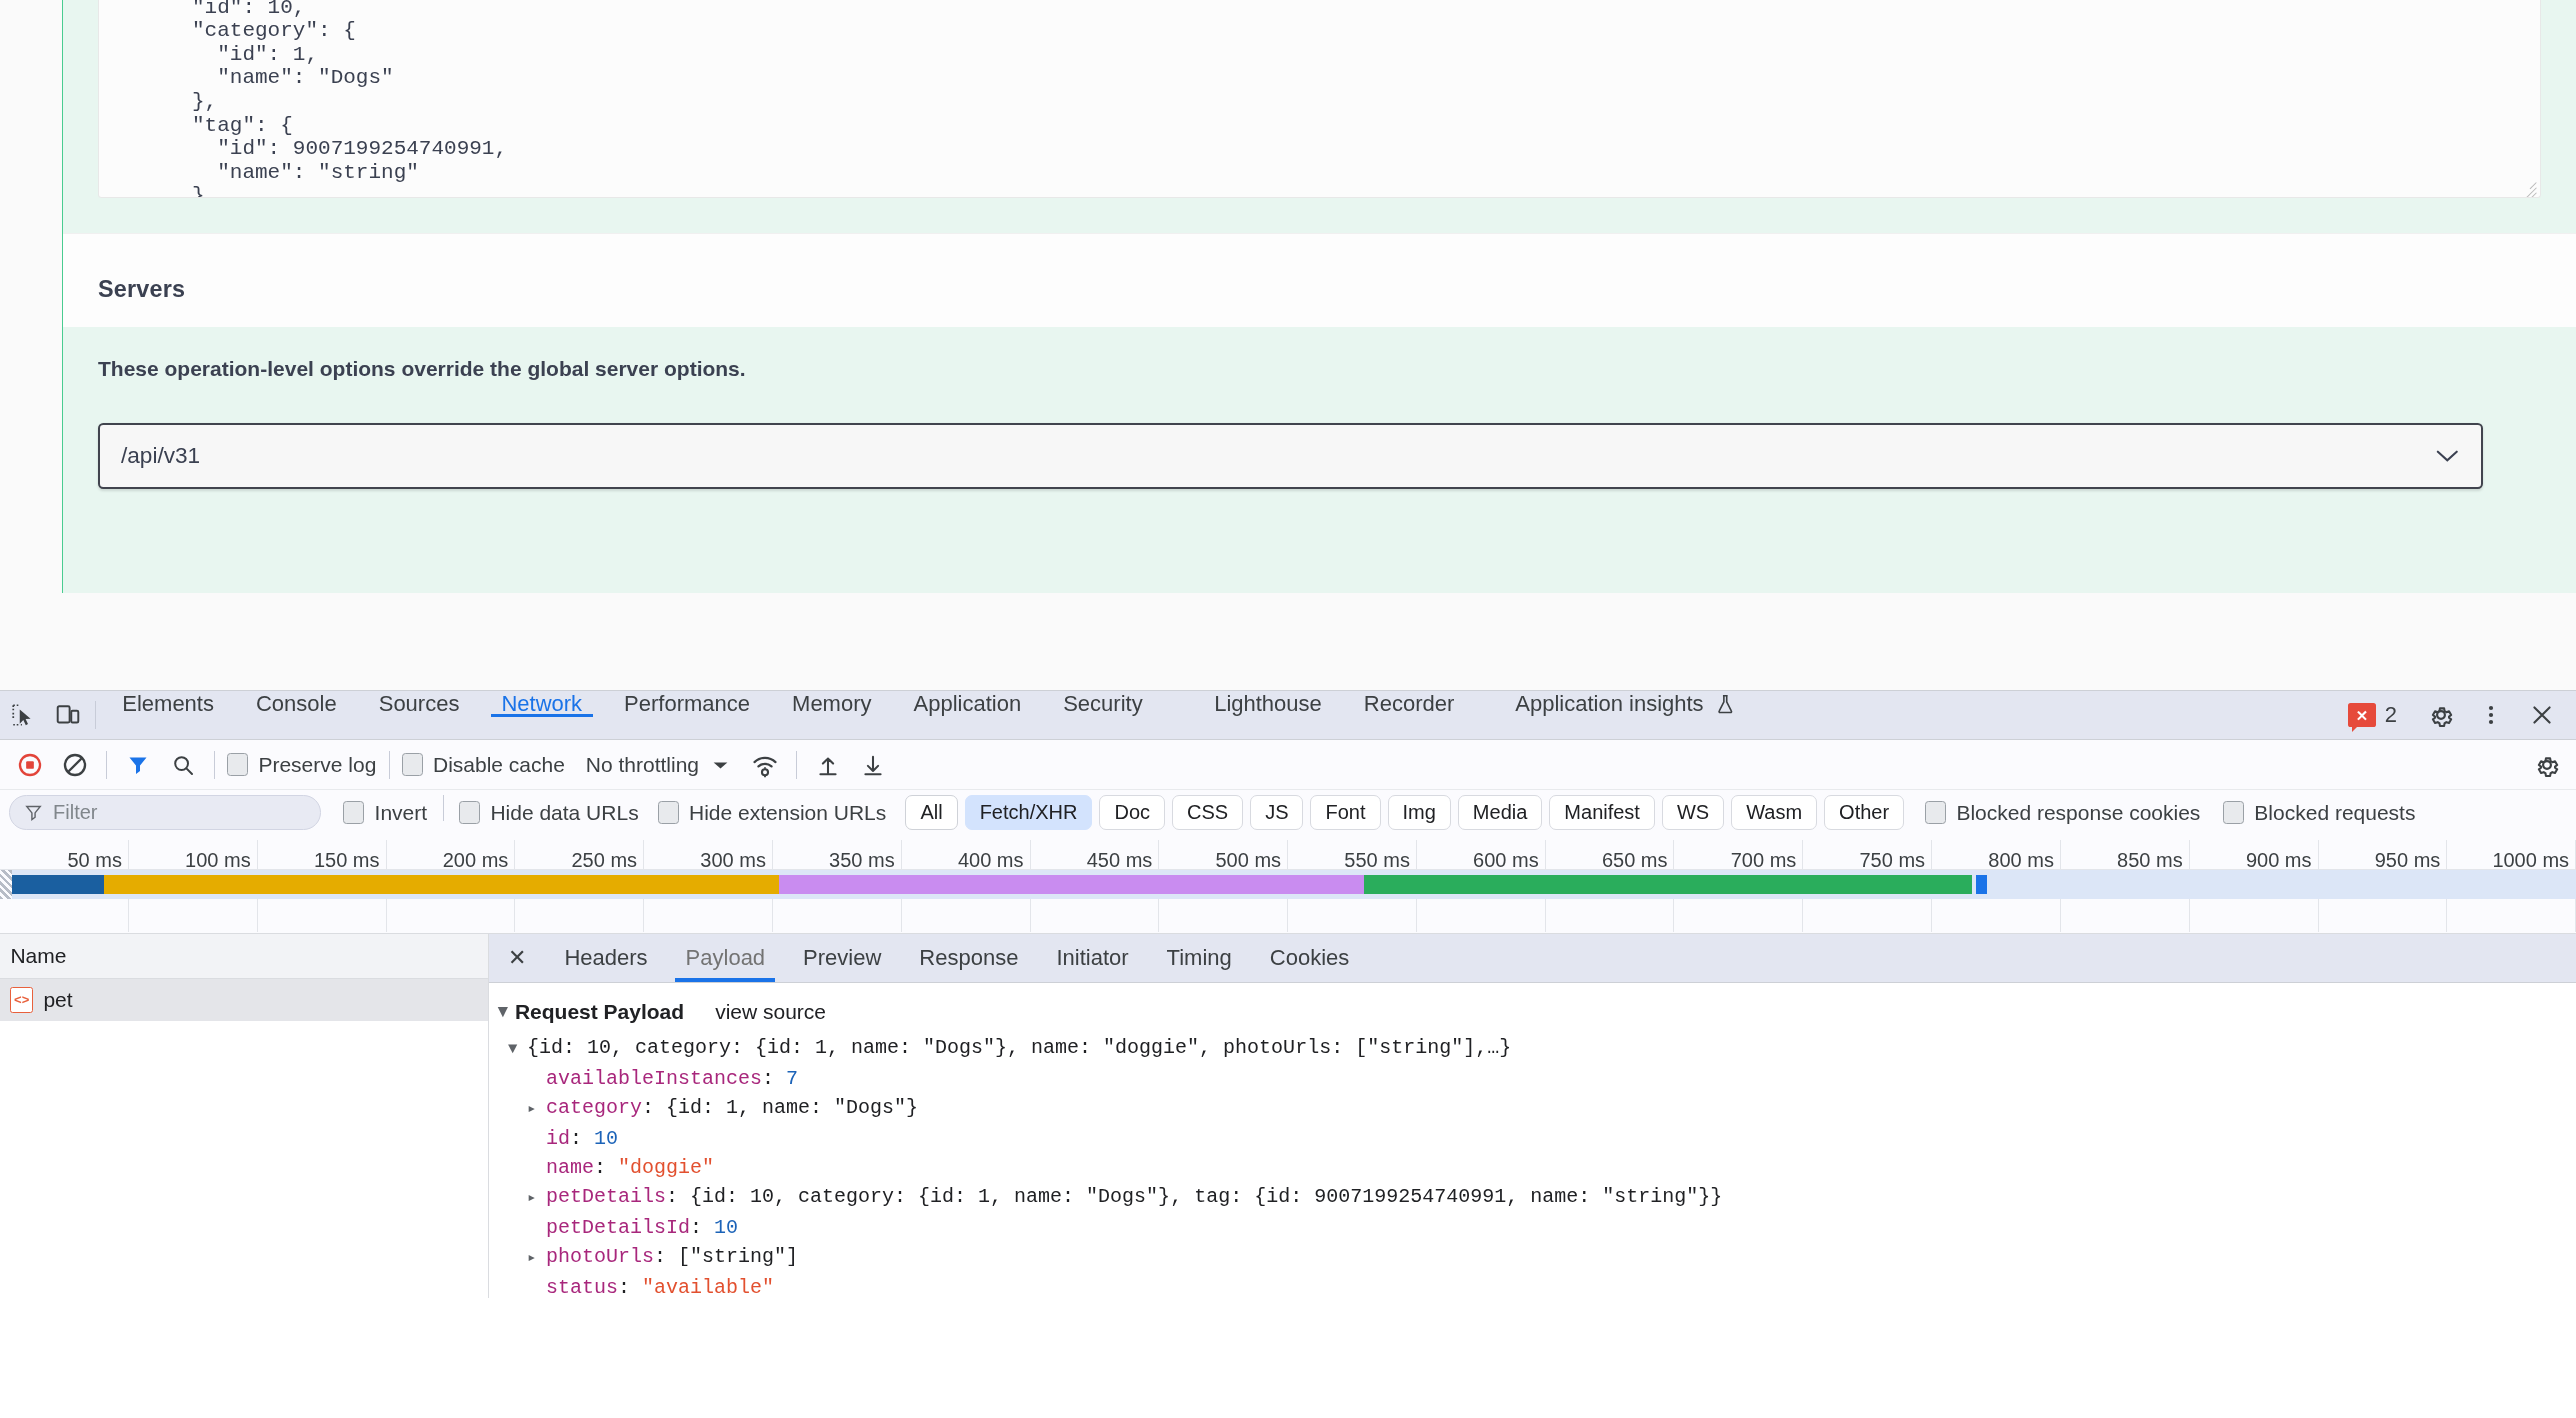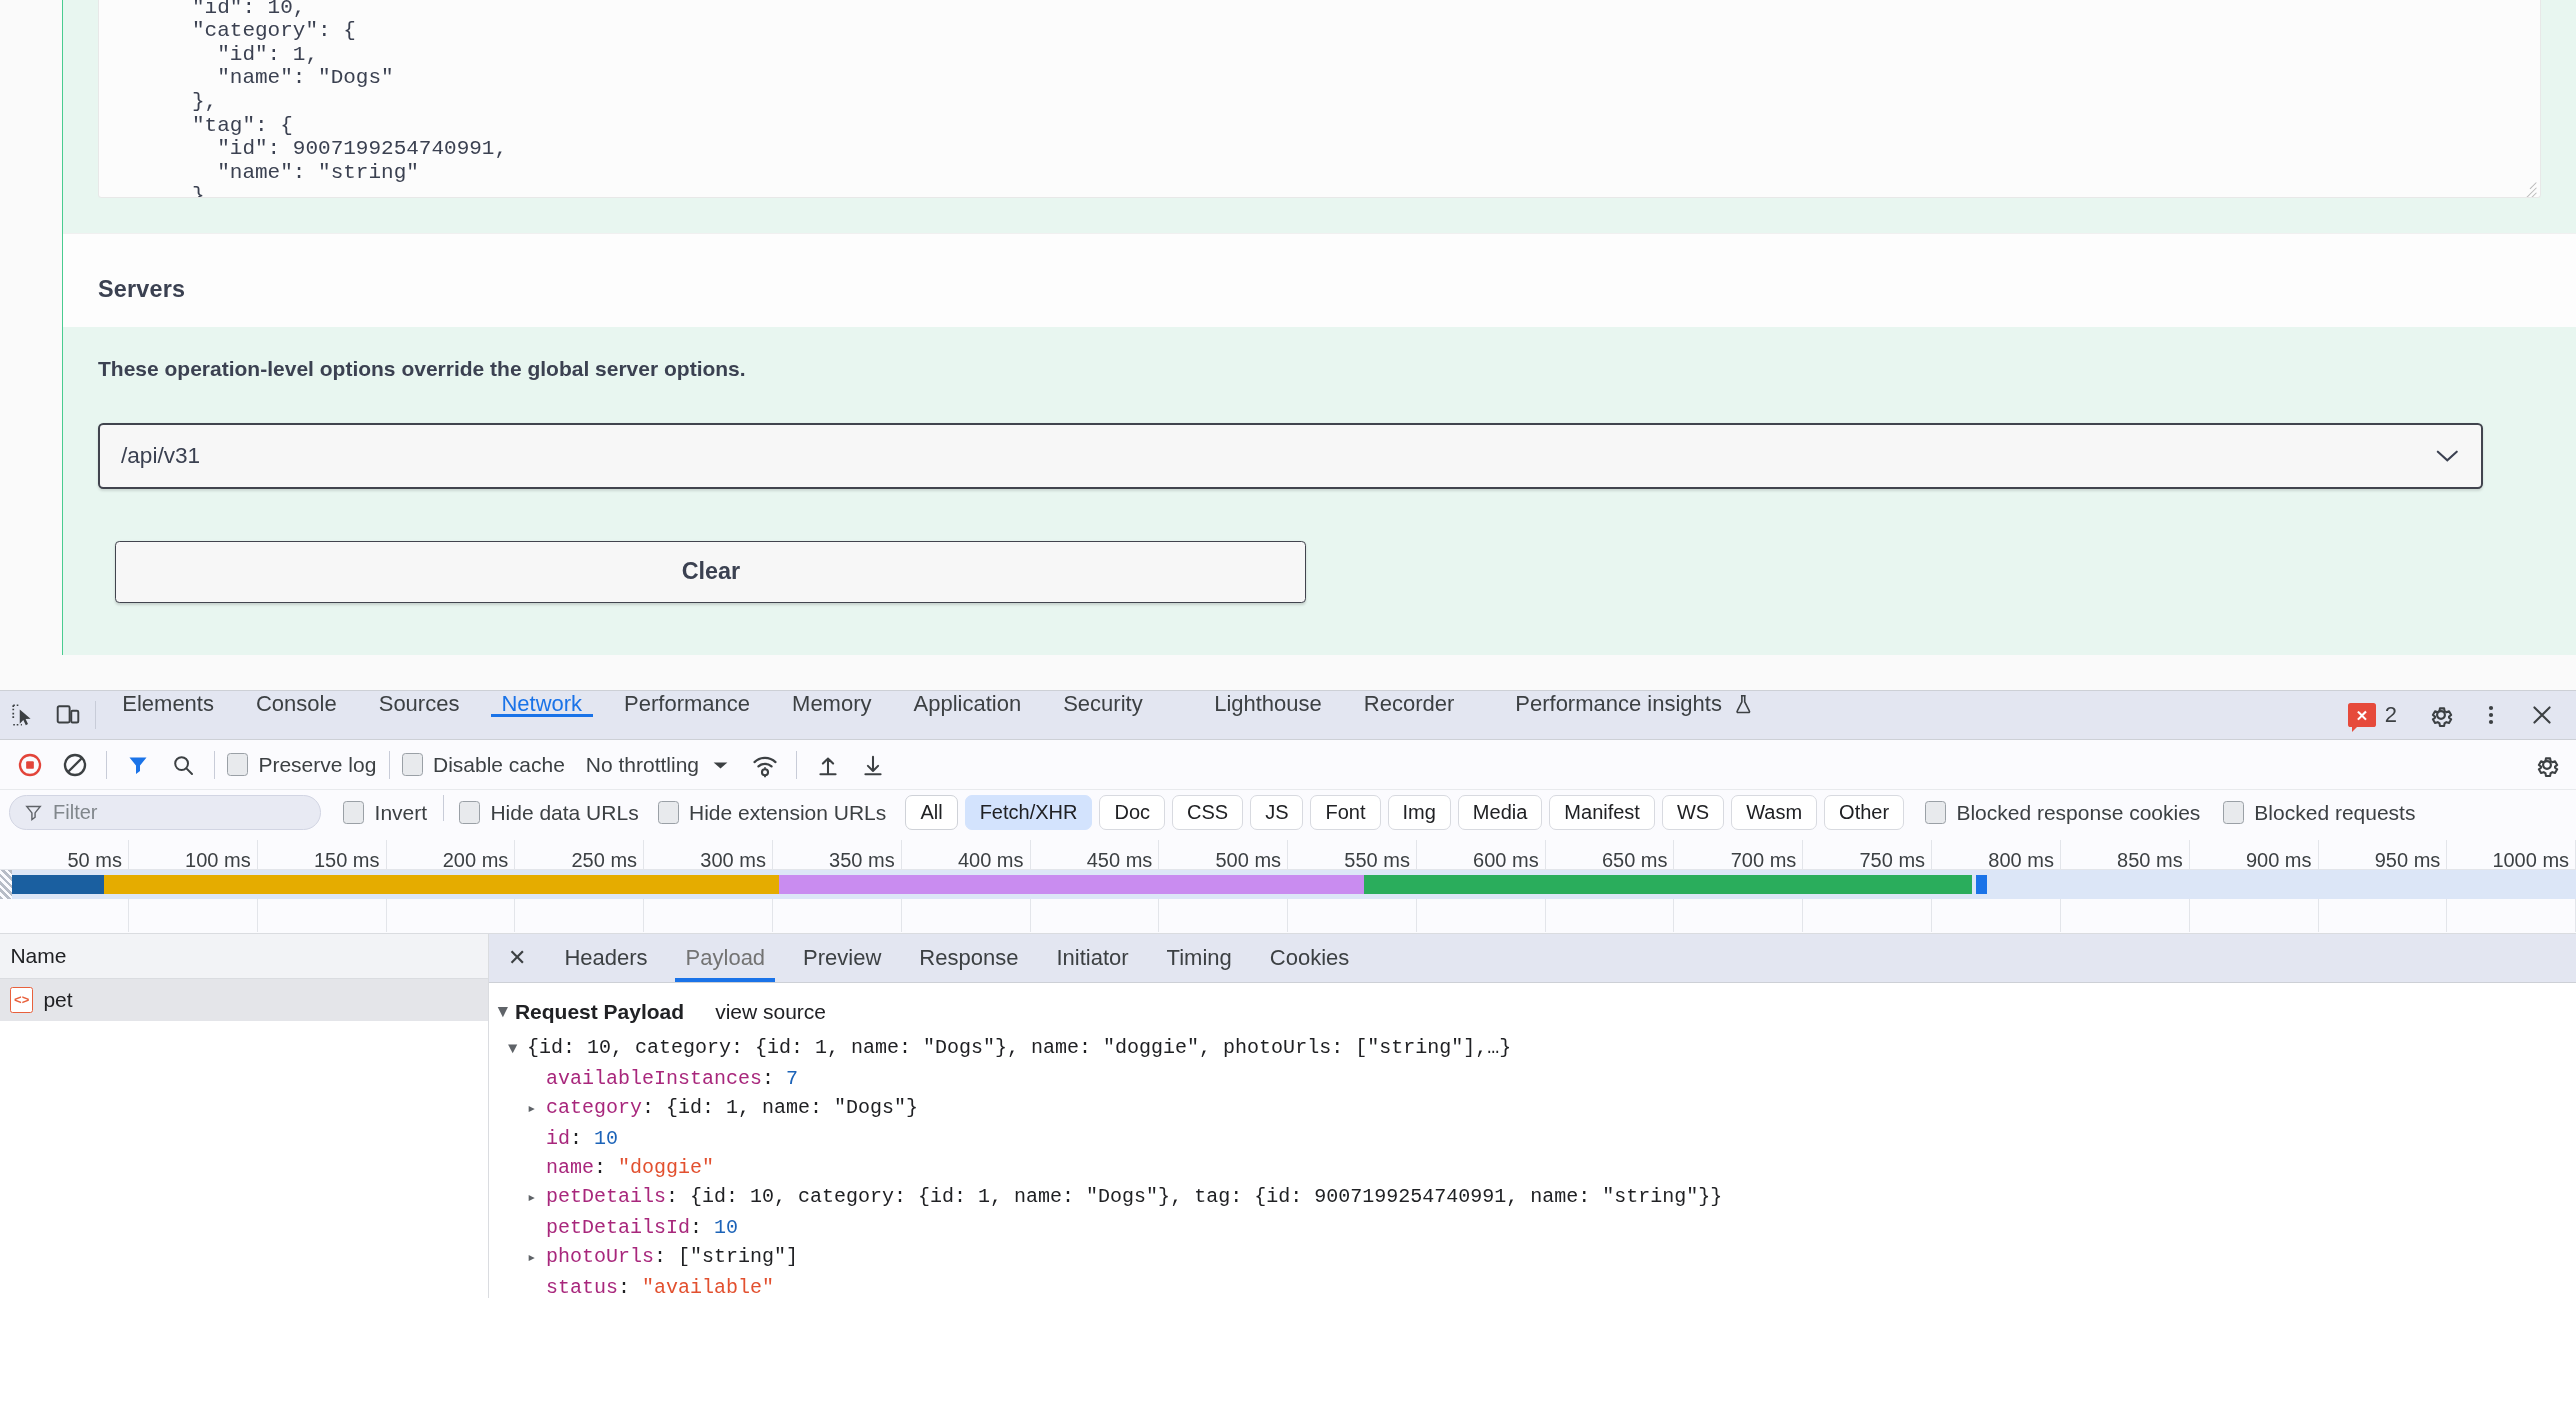--- a/index.html
+++ b/index.html
@@ -316,21 +316,20 @@
         <div class="server-select-wrap">
           <div class="server-select">
             <span>/api/v31</span>
             <svg class="chev" viewBox="0 0 26 14">
               <path d="M2 2 L13 12 L24 2" stroke="#3b4151" stroke-width="2.4" fill="none" stroke-linecap="round"></path>
             </svg>
           </div>
         </div>
 
         <div class="actions-row">
-          <div class="btn-clear">Clear</div>
         </div>
       </div>
     </div>
   </div>
 
   <div class="devtools">
 
     <div class="dt-tabstrip">
       <div class="dt-iconbtn">
         <svg width="26" height="26" viewBox="0 0 24 24">
@@ -352,21 +351,21 @@
         <div class="dt-tab">Console</div>
         <div class="dt-tab">Sources</div>
         <div class="dt-tab active">Network</div>
         <div class="dt-tab">Performance</div>
         <div class="dt-tab">Memory</div>
         <div class="dt-tab">Application</div>
         <div class="dt-tab">Security</div>
         <div class="dt-tab" style="margin-left:29.5px">Lighthouse</div>
         <div class="dt-tab">Recorder</div>
         <div class="dt-tab" style="margin-left:19px">
-          <span>Performance insights</span>
+          <span>Application insights</span>
           <svg style="margin-left:10.4px" width="22.6" height="22.6" viewBox="0 0 24 24">
             <path d="M9.5 3 h5 M10.5 3 v6.5 L5.5 19.2 a1 1 0 0 0 .9 1.5 h11.2 a1 1 0 0 0 .9-1.5 L13.5 9.5 V3" fill="none" stroke="#3c4043" stroke-width="1.7" stroke-linejoin="round"></path>
           </svg>
         </div>
       </div>
 
       <div class="dt-spacer"></div>
 
       <div class="dt-right">
         <div class="err-badge">

